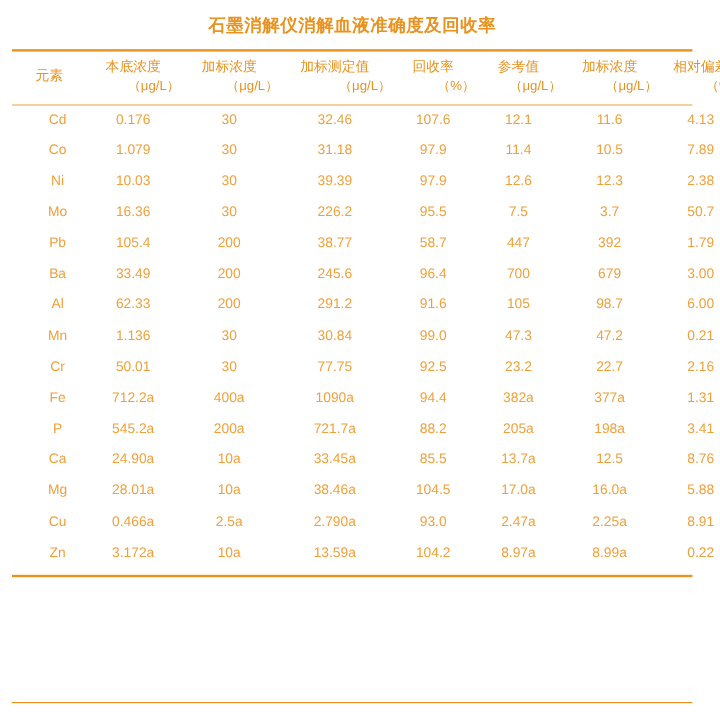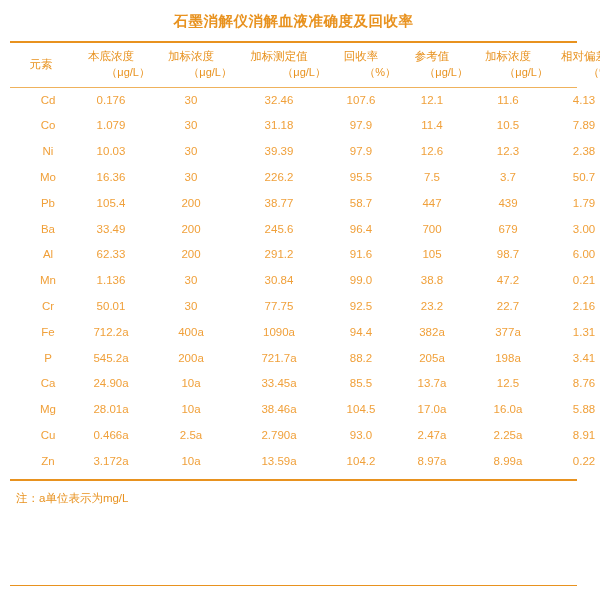--- a/index.html
+++ b/index.html
@@ -213,21 +213,21 @@
         <td>3.7</td>
         <td>50.7</td>
       </tr>
       <tr>
         <td class="elem">Pb</td>
         <td>105.4</td>
         <td>200</td>
         <td>38.77</td>
         <td>58.7</td>
         <td>447</td>
-        <td>439</td>
+        <td>392</td>
         <td>1.79</td>
       </tr>
       <tr>
         <td class="elem">Ba</td>
         <td>33.49</td>
         <td>200</td>
         <td>245.6</td>
         <td>96.4</td>
         <td>700</td>
         <td>679</td>
@@ -242,21 +242,21 @@
         <td>105</td>
         <td>98.7</td>
         <td>6.00</td>
       </tr>
       <tr>
         <td class="elem">Mn</td>
         <td>1.136</td>
         <td>30</td>
         <td>30.84</td>
         <td>99.0</td>
-        <td>38.8</td>
+        <td>47.3</td>
         <td>47.2</td>
         <td>0.21</td>
       </tr>
       <tr>
         <td class="elem">Cr</td>
         <td>50.01</td>
         <td>30</td>
         <td>77.75</td>
         <td>92.5</td>
         <td>23.2</td>
@@ -321,17 +321,16 @@
         <td>104.2</td>
         <td>8.97a</td>
         <td>8.99a</td>
         <td>0.22</td>
       </tr>
     </tbody>
   </table>
 
   <div class="footer-rule"></div>
 
-  <div class="note">注：a单位表示为mg/L</div>
 
   <div class="bottom-rule"></div>
 
 </div>
 
 </body></html>

